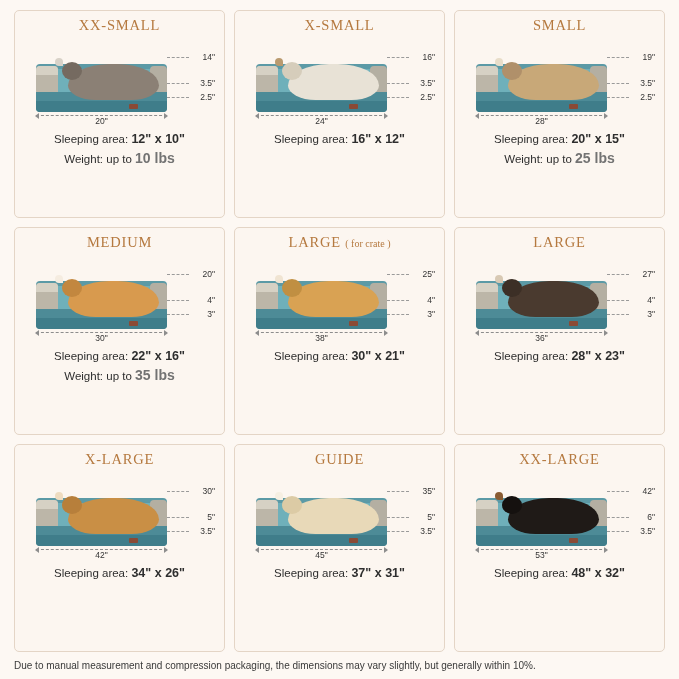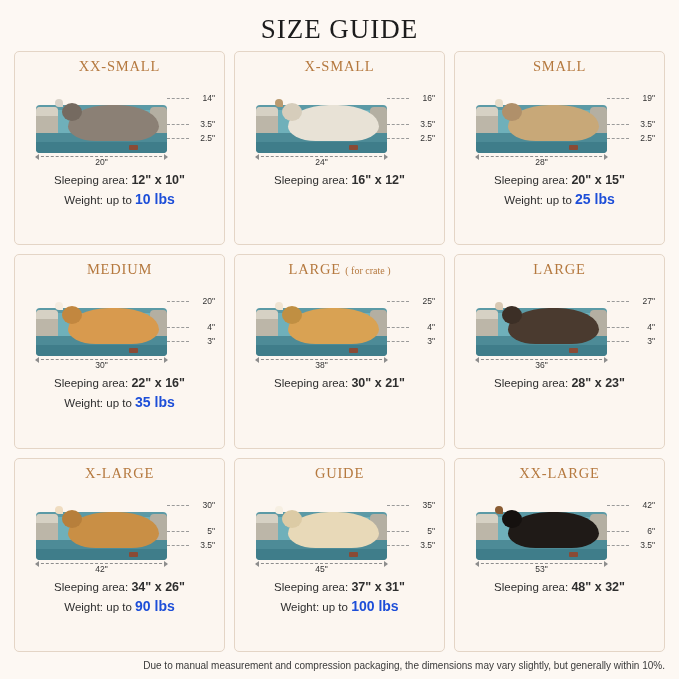--- a/index.html
+++ b/index.html
@@ -213,41 +213,40 @@
     height: 0;
   }
   .specs {
     font-family: "Liberation Sans", sans-serif;
     font-size: 11.5px;
     color: #2e2e2e;
     text-align: center;
     line-height: 1.45;
   }
   .specs .big {
-    color: #1d4ed8;
+    color: #737373;
     font-size: 14px;
     font-weight: bold;
   }
   .specs .val {
     font-weight: bold;
     font-size: 12.5px;
   }
   .footer {
-    text-align: right;
+    text-align: left;
     font-size: 10px;
     color: #3a3a3a;
     font-family: "Liberation Sans", sans-serif;
     margin-top: 8px;
   }
 </style>
 </head>
 <body>
 
 <div class="page">
-  <div class="title">SIZE GUIDE</div>
 
   <div class="grid" id="grid">
       <div class="card">
         <div class="card-title"><span>XX-SMALL</span></div>
         <div class="illus">
           <div class="bed">
             <div class="bed-backwall">
               <div class="bed-backwall-inner"></div>
             </div>
             <div class="bed-arm-left"></div>
@@ -468,21 +467,20 @@
           <div class="tick" style="top: 21px;"></div>
           <div class="dim-v" style="top: 42px;">5"</div>
           <div class="tick" style="top: 47px;"></div>
           <div class="dim-v" style="top: 56px;">3.5"</div>
           <div class="tick" style="top: 61px;"></div>
           <div class="dim-h-line"></div>
           <div class="dim-h">42"</div>
         </div>
         <div class="specs">
           <div><span>Sleeping area:</span> <span class="val">34" x 26"</span></div>
-          <div><span>Weight:</span> <span>up to</span> <span class="big">90 lbs</span></div>
         </div>
       </div>
       <div class="card">
         <div class="card-title"><span>GUIDE</span></div>
         <div class="illus">
           <div class="bed">
             <div class="bed-backwall">
               <div class="bed-backwall-inner"></div>
             </div>
             <div class="bed-arm-left"></div>
@@ -502,21 +500,20 @@
           <div class="tick" style="top: 21px;"></div>
           <div class="dim-v" style="top: 42px;">5"</div>
           <div class="tick" style="top: 47px;"></div>
           <div class="dim-v" style="top: 56px;">3.5"</div>
           <div class="tick" style="top: 61px;"></div>
           <div class="dim-h-line"></div>
           <div class="dim-h">45"</div>
         </div>
         <div class="specs">
           <div><span>Sleeping area:</span> <span class="val">37" x 31"</span></div>
-          <div><span>Weight:</span> <span>up to</span> <span class="big">100 lbs</span></div>
         </div>
       </div>
       <div class="card">
         <div class="card-title"><span>XX-LARGE</span></div>
         <div class="illus">
           <div class="bed">
             <div class="bed-backwall">
               <div class="bed-backwall-inner"></div>
             </div>
             <div class="bed-arm-left"></div>

